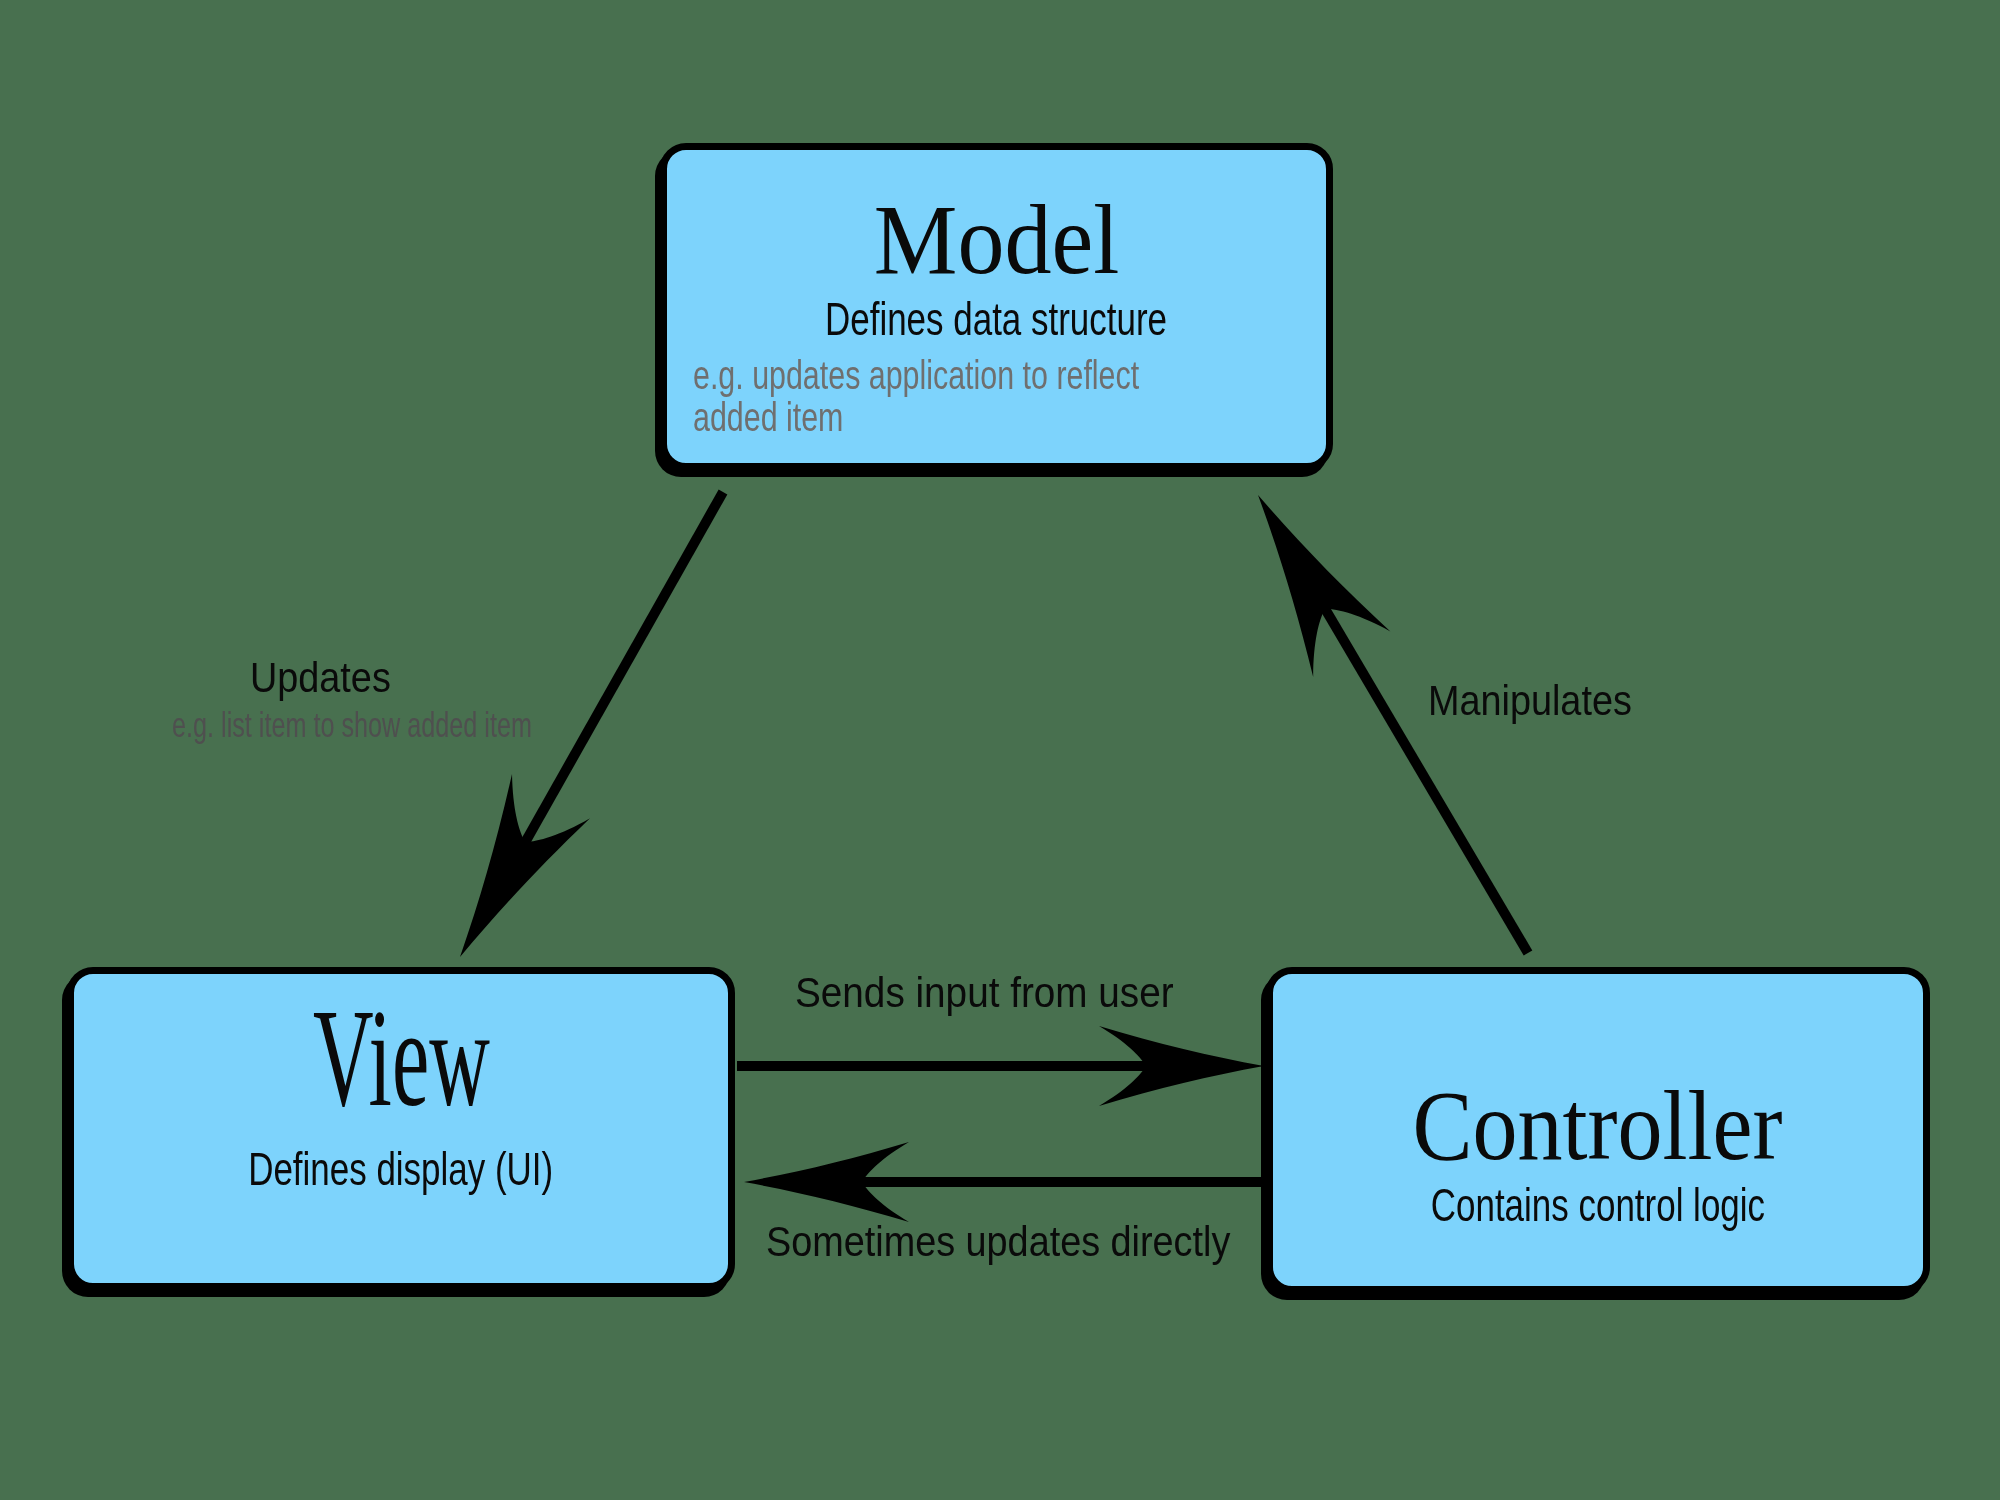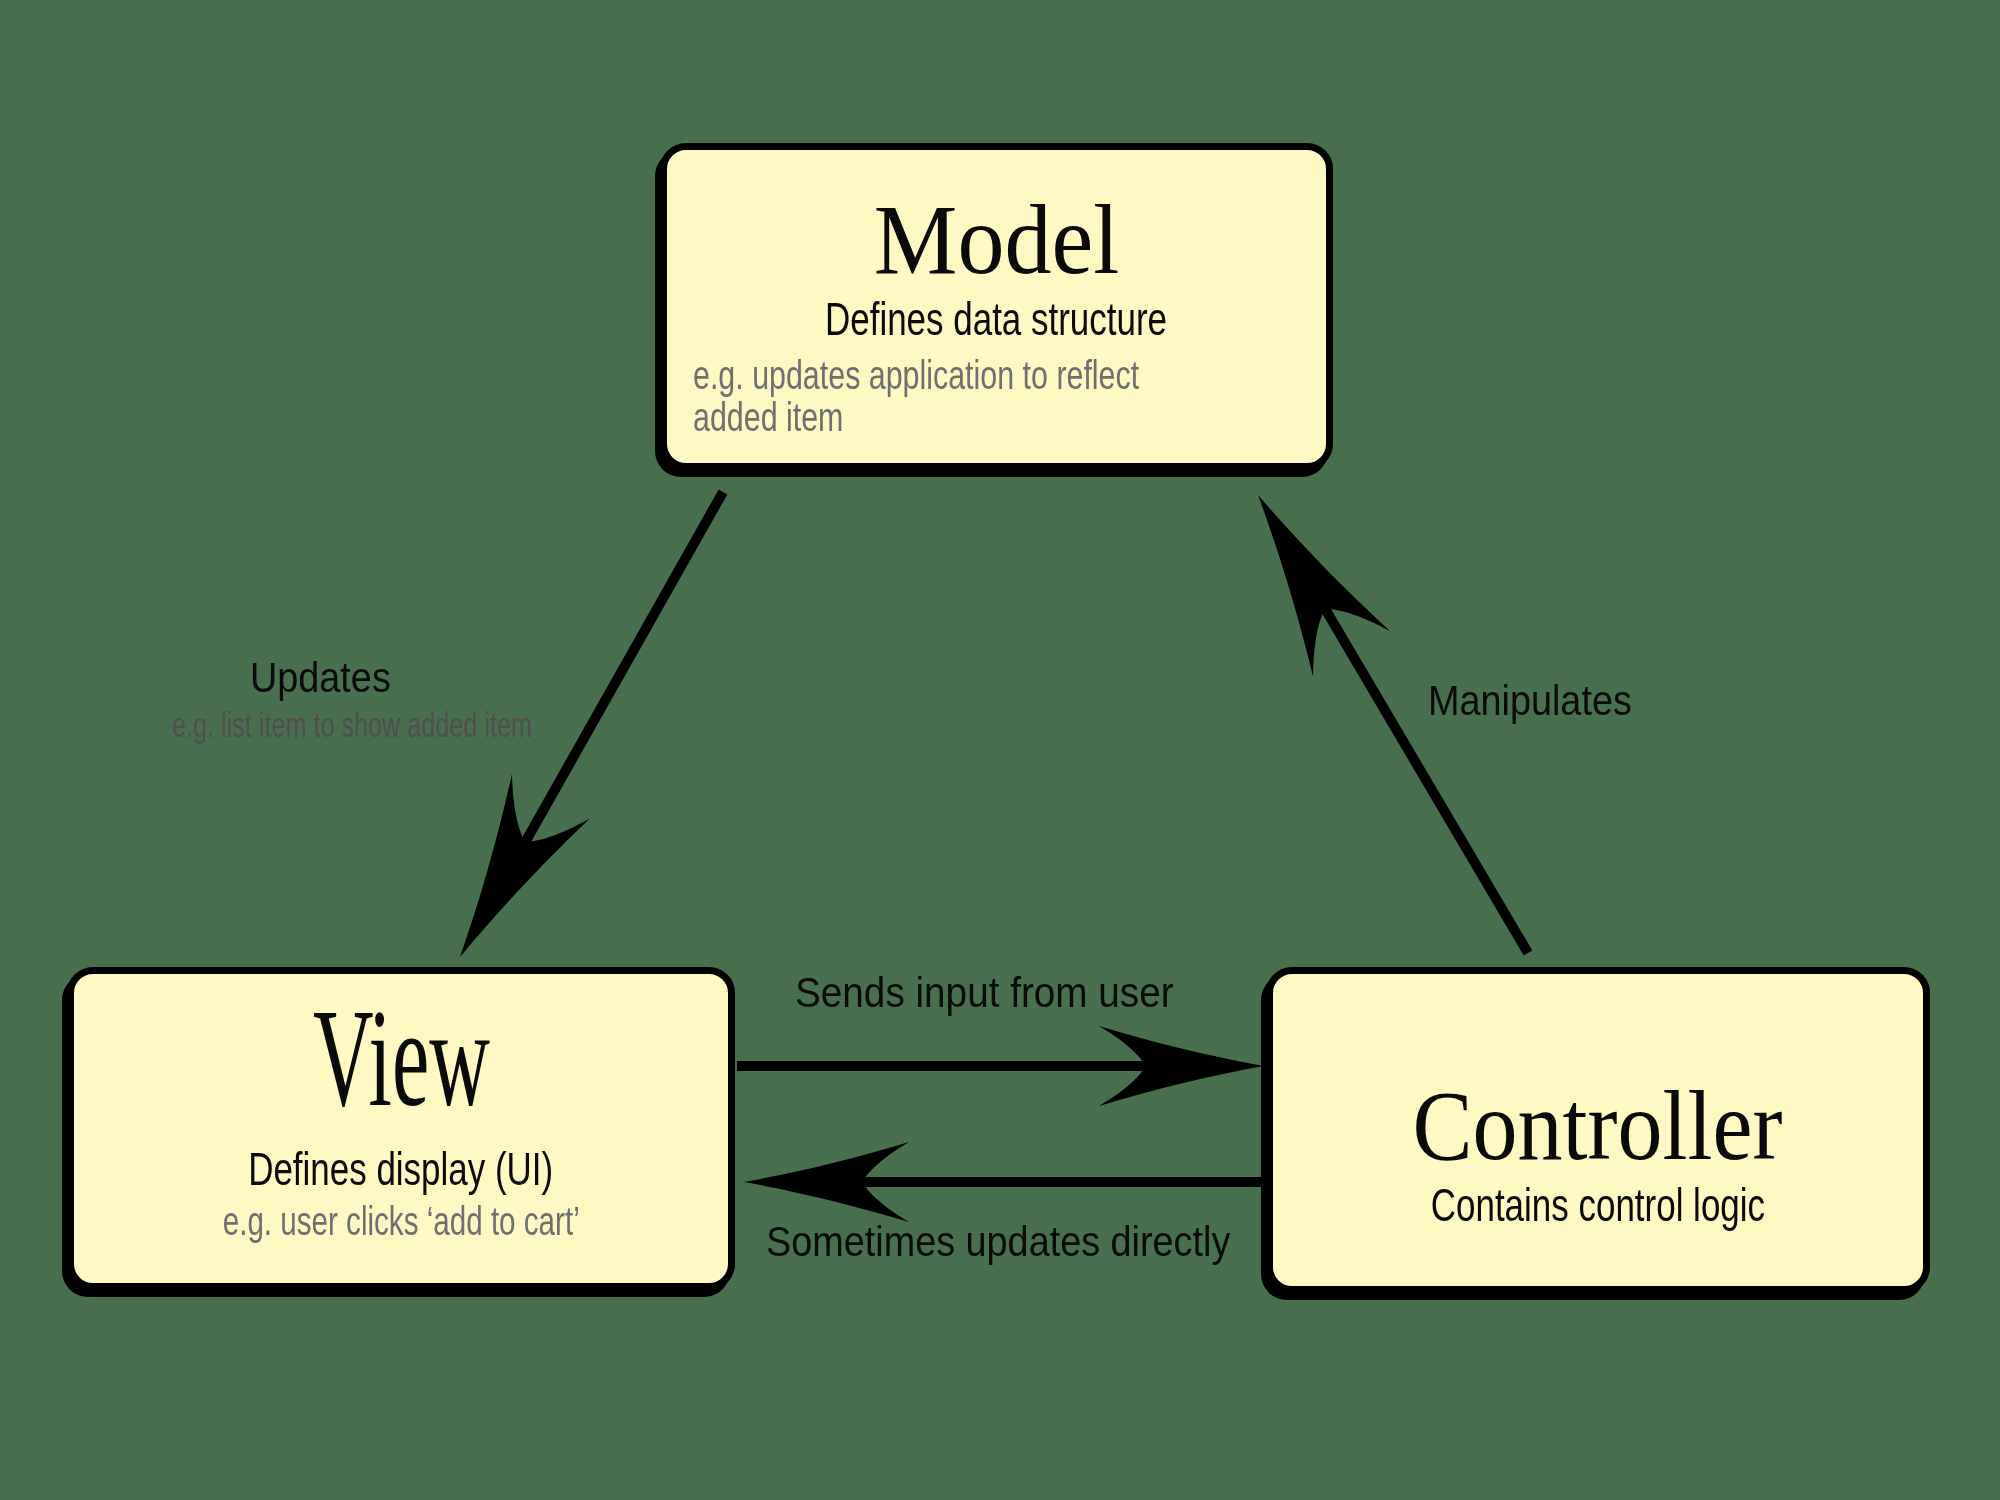--- a/index.html
+++ b/index.html
@@ -4,21 +4,21 @@
 <style>
   html,body{margin:0;padding:0;background:#3a3a3a;}
   .stage{
     position:relative;width:2000px;height:1500px;overflow:hidden;
     background:#48704f;
     font-family:"Liberation Sans", sans-serif;
   }
   .arrow-layer{position:absolute;left:0;top:0;width:2000px;height:1500px;}
   .box{
     position:absolute;box-sizing:border-box;
-    background:#fef9c3;border:7px solid #000;border-radius:26px;
+    background:#7dd3fc;border:7px solid #000;border-radius:26px;
     box-shadow:-5px 7px 0 #000;
     display:flex;flex-direction:column;align-items:center;
     text-align:center;color:#0a0a0a;
   }
   .box-model{left:660px;top:143px;width:673px;height:327px;}
   .box-view{left:67px;top:967px;width:668px;height:323px;text-align:right;}
   .box-controller{left:1266px;top:967px;width:664px;height:326px;justify-content:center;}
   .box-title{
     font-family:"Liberation Serif", serif;font-weight:normal;
     line-height:1;white-space:nowrap;
@@ -90,23 +90,20 @@
     <div class="box-subtitle">Defines data structure</div>
     <div class="example example-left">
       <span class="example-line">e.g. updates application to reflect</span>
       <span class="example-line">added item</span>
     </div>
   </div>
 
   <div class="box box-view">
     <div class="box-title">View</div>
     <div class="box-subtitle">Defines display (UI)</div>
-    <div class="example">
-      <span class="example-line example-center">e.g. user clicks ‘add to cart’</span>
-    </div>
   </div>
 
   <div class="box box-controller">
     <div class="box-title">Controller</div>
     <div class="box-subtitle">Contains control logic</div>
   </div>
 
   <div class="arrow-label label-updates">Updates</div>
   <div class="label-updates-sub">e.g. list item to show added item</div>
 

